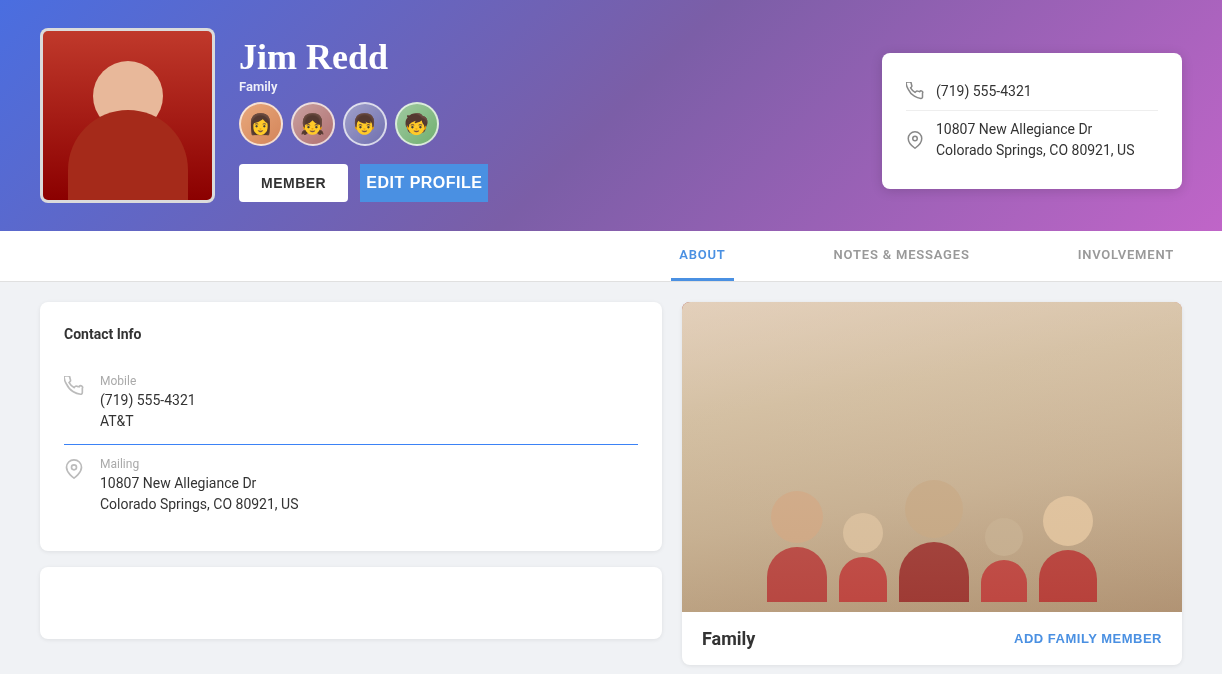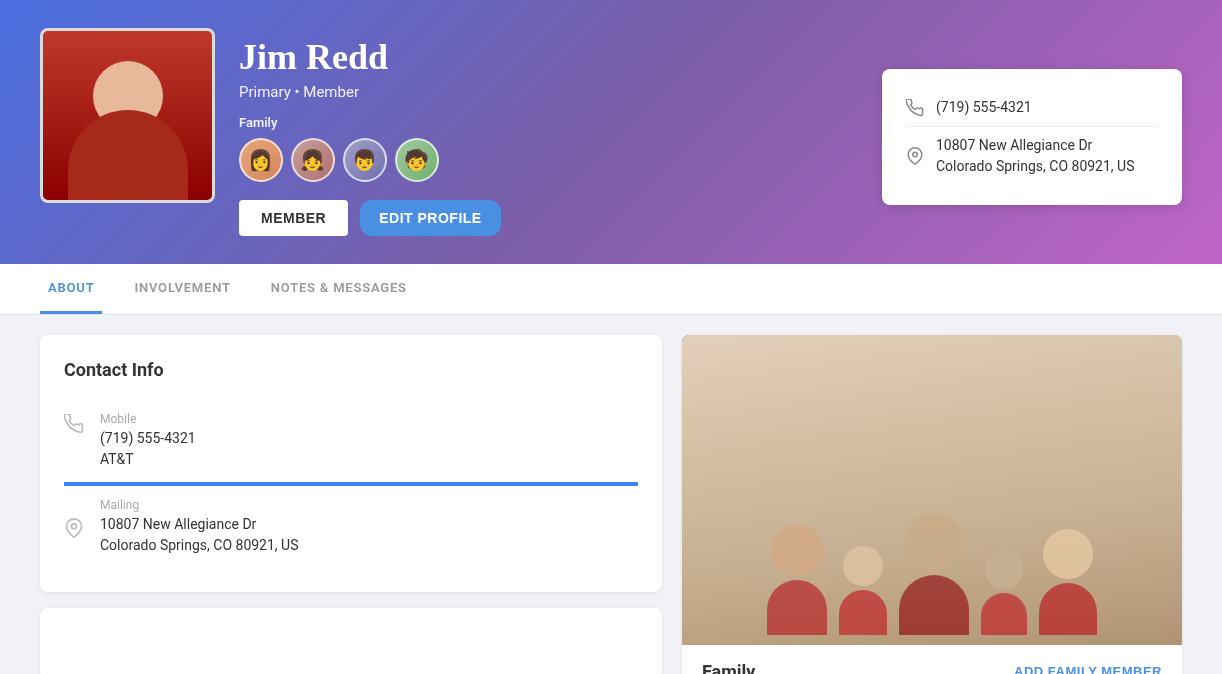--- a/index.html
+++ b/index.html
@@ -135,23 +135,23 @@
       font-size: 14px;
       font-weight: 600;
       cursor: pointer;
       letter-spacing: 0.5px;
     }
 
     .btn-edit-profile {
       background: #4a90e2;
       color: #fff;
       border: none;
-      padding: 10px 19px;
-      border-radius: 12px;
-      font-size: 14px;
+      padding: 10px 6px;
+      border-radius: 0;
+      font-size: 16px;
       font-weight: 600;
       cursor: pointer;
       letter-spacing: 0.5px;
     }
 
     
     .contact-card {
       background: #fff;
       border-radius: 8px;
       padding: 20px 24px;
@@ -184,22 +184,22 @@
       font-size: 14px;
       color: #333;
       line-height: 1.5;
     }
 
     
     .tabs-bar {
       background: #fff;
       border-bottom: 1px solid #e0e0e0;
       display: flex;
-      justify-content: flex-start;
-      gap: 24px;
+      justify-content: flex-end;
+      gap: 92px;
       padding: 0 40px;
     }
 
     .tab-item {
       padding: 16px 8px;
       font-size: 13px;
       font-weight: 600;
       color: #999;
       letter-spacing: 0.8px;
       cursor: pointer;
@@ -233,37 +233,36 @@
 
     
     .info-card {
       background: #fff;
       border-radius: 8px;
       padding: 24px;
       box-shadow: 0 1px 4px rgba(0,0,0,0.08);
     }
 
     .card-title {
-      font-size: 18px;
+      font-size: 14px;
       font-weight: 700;
       color: #333;
       margin-bottom: 20px;
     }
 
     .info-row {
       display: flex;
       align-items: flex-start;
       gap: 16px;
       padding: 12px 0;
-      border-bottom: 4px solid #3b82f6;
+      border-bottom: 1px solid #3b82f6;
     }
 
     .info-row:last-child {
       border-bottom: none;
-      align-items: center;
     }
 
     .info-row-icon {
       width: 20px;
       height: 20px;
       color: #aaa;
       margin-top: 2px;
       flex-shrink: 0;
     }
 
@@ -344,21 +343,20 @@
 
   <div class="profile-photo">
     <div class="profile-photo-inner">
       <div class="person-head"></div>
       <div class="person-body"></div>
     </div>
   </div>
 
   <div class="profile-info">
     <div class="profile-name">Jim Redd</div>
-    <div class="profile-subtitle">Primary • Member</div>
     <div class="family-label">Family</div>
     <div class="family-avatars">
       <div class="family-avatar avatar-1">
         <div class="avatar-face">👩</div>
       </div>
       <div class="family-avatar avatar-2">
         <div class="avatar-face">👧</div>
       </div>
       <div class="family-avatar avatar-3">
         <div class="avatar-face">👦</div>
@@ -392,22 +390,22 @@
       <div class="contact-card-text">
         <span>10807 New Allegiance Dr</span><br>
         <span>Colorado Springs, CO 80921, US</span>
       </div>
     </div>
   </div>
 </div>
 
 <div class="tabs-bar">
   <div class="tab-item active">ABOUT</div>
+  <div class="tab-item">NOTES &amp; MESSAGES</div>
   <div class="tab-item">INVOLVEMENT</div>
-  <div class="tab-item">NOTES &amp; MESSAGES</div>
 </div>
 
 <div class="main-content">
 
   <div class="left-column">
 
     <div class="info-card">
       <div class="card-title">Contact Info</div>
 
       <div class="info-row">

